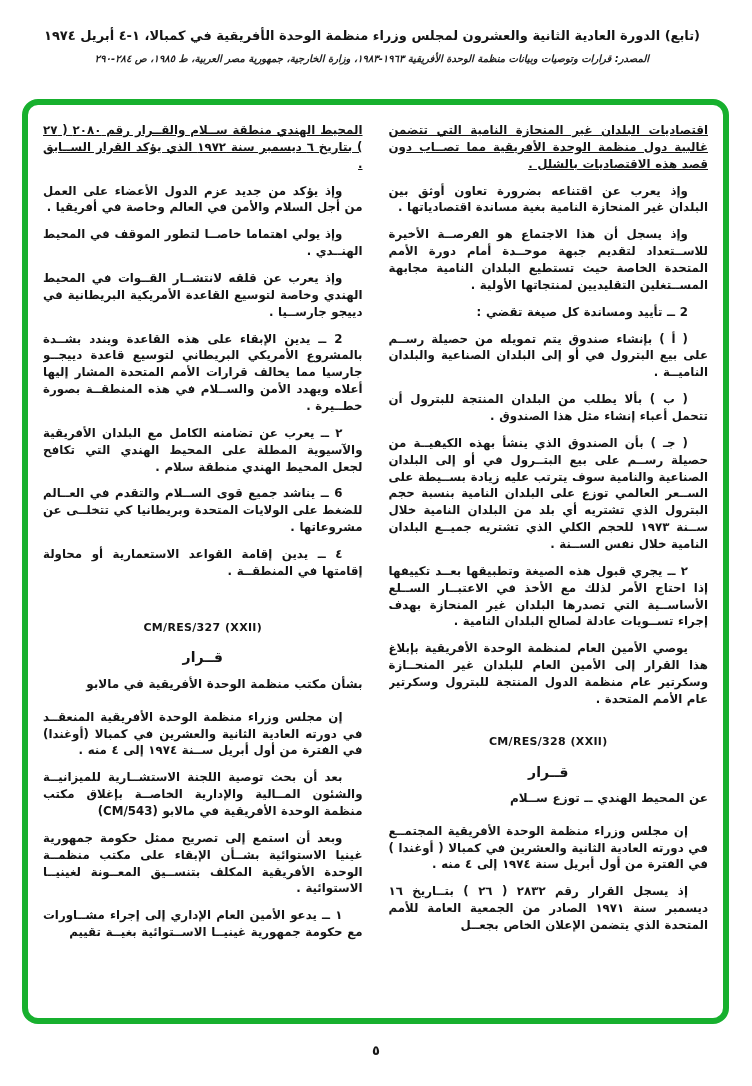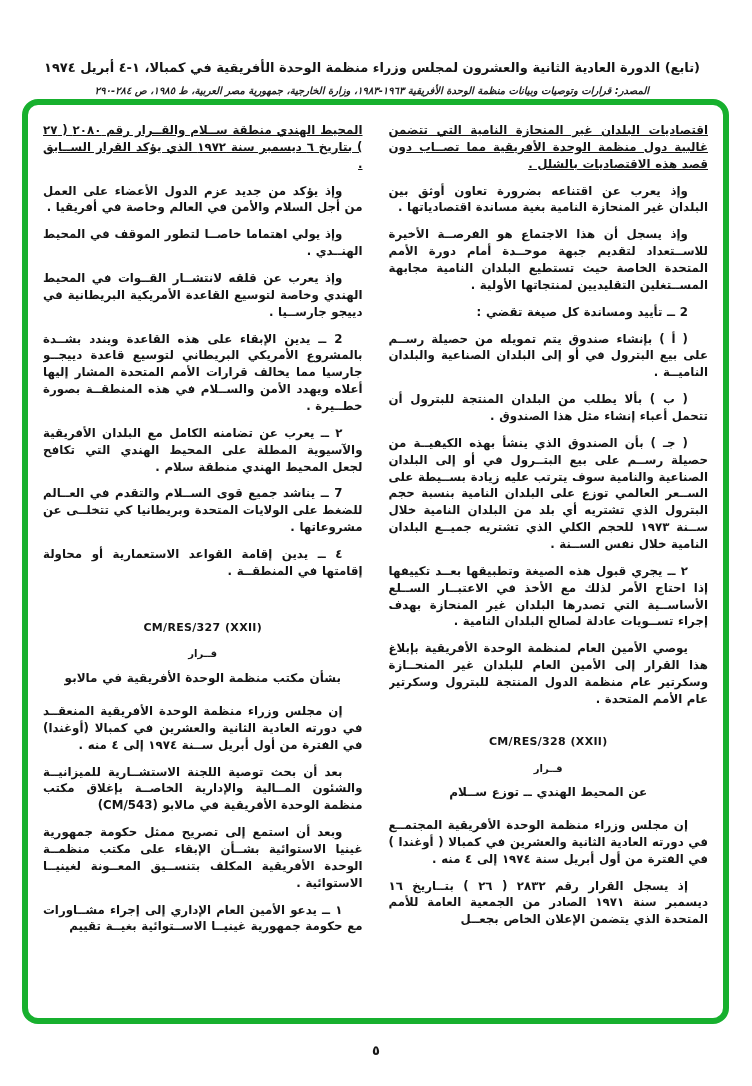--- a/index.html
+++ b/index.html
@@ -16,21 +16,20 @@
     color: #151515;
     direction: rtl;
     overflow: hidden;
   }
   .page-header {
     position: absolute;
     top: 28px;
     left: 0;
     right: 8px;
     text-align: center;
-    margin-top: 32px;
   }
   .header-line1 {
     font-size: 13px;
     letter-spacing: 0.2px;
   }
   .header-line2 {
     font-size: 10px;
     margin-top: 10px;
     color: #1d1d1d;
     font-style: italic;
@@ -77,25 +76,25 @@
     letter-spacing: 0.3px;
     margin: 26px 0 12px 0;
     text-indent: 0;
   }
   .sec-gap-lg {
     margin-top: 40px;
   }
   .title {
     text-align: center;
     text-indent: 0;
-    font-size: 10px;
+    font-size: 14px;
     margin: 4px 0 8px 0;
   }
   .subtitle {
-    text-align: center;
+    text-align: right;
     text-indent: 0;
     font-size: 12px;
     margin: 0 0 16px 0;
   }
   .page-number {
     position: absolute;
     bottom: 28px;
     left: 0;
     right: 0;
     text-align: center;
@@ -130,21 +129,21 @@
       <p class="para">إذ يسجل القرار رقم ٢٨٣٢ ( ٢٦ ) بتــاريخ ١٦ ديسمبر سنة ١٩٧١ الصادر من الجمعية العامة للأمم المتحدة الذي يتضمن الإعلان الخاص بجعــل</p>
     </div>
 
     <div class="col">
       <p class="para flush">المحيط الهندي منطقة ســلام والقــرار رقم ٢٠٨٠ ( ٢٧ ) بتاريخ ٦ ديسمبر سنة ١٩٧٢ الذي يؤكد القرار الســابق .</p>
       <p class="para">وإذ يؤكد من جديد عزم الدول الأعضاء على العمل من أجل السلام والأمن في العالم وخاصة في أفريقيا .</p>
       <p class="para">وإذ يولي اهتماما خاصــا لتطور الموقف في المحيط الهنــدي .</p>
       <p class="para">وإذ يعرب عن قلقه لانتشــار القــوات في المحيط الهندي وخاصة لتوسيع القاعدة الأمريكية البريطانية في دييجو جارســيا .</p>
       <p class="para">2 ــ يدين الإبقاء على هذه القاعدة ويندد بشــدة بالمشروع الأمريكي البريطاني لتوسيع قاعدة دييجــو جارسيا مما يخالف قرارات الأمم المتحدة المشار إليها أعلاه ويهدد الأمن والســلام في هذه المنطقــة بصورة خطــيرة .</p>
       <p class="para">٢ ــ يعرب عن تضامنه الكامل مع البلدان الأفريقية والآسيوية المطلة على المحيط الهندي التي تكافح لجعل المحيط الهندي منطقة سلام .</p>
-      <p class="para">7 ــ يناشد جميع قوى الســلام والتقدم في العــالم للضغط على الولايات المتحدة وبريطانيا كي تتخلــى عن مشروعاتها .</p>
+      <p class="para">6 ــ يناشد جميع قوى الســلام والتقدم في العــالم للضغط على الولايات المتحدة وبريطانيا كي تتخلــى عن مشروعاتها .</p>
       <p class="para">٤ ــ يدين إقامة القواعد الاستعمارية أو محاولة إقامتها في المنطقــة .</p>
       <p class="para res-code sec-gap-lg">CM/RES/327 (XXII)</p>
       <p class="para title">قــرار</p>
       <p class="para subtitle">بشأن مكتب منظمة الوحدة الأفريقية في مالابو</p>
       <p class="para">إن مجلس وزراء منظمة الوحدة الأفريقية المنعقــد في دورته العادية الثانية والعشرين في كمبالا (أوغندا) في الفترة من أول أبريل ســنة ١٩٧٤ إلى ٤ منه .</p>
       <p class="para">بعد أن بحث توصية اللجنة الاستشــارية للميزانيــة والشئون المــالية والإدارية الخاصــة بإغلاق مكتب منظمة الوحدة الأفريقية في مالابو (CM/543)</p>
       <p class="para">وبعد أن استمع إلى تصريح ممثل حكومة جمهورية غينيا الاستوائية بشــأن الإبقاء على مكتب منظمــة الوحدة الأفريقية المكلف بتنســيق المعــونة لغينيــا الاستوائية .</p>
       <p class="para">١ ــ يدعو الأمين العام الإداري إلى إجراء مشــاورات مع حكومة جمهورية غينيــا الاســتوائية بغيــة تقييم</p>
     </div>
 

